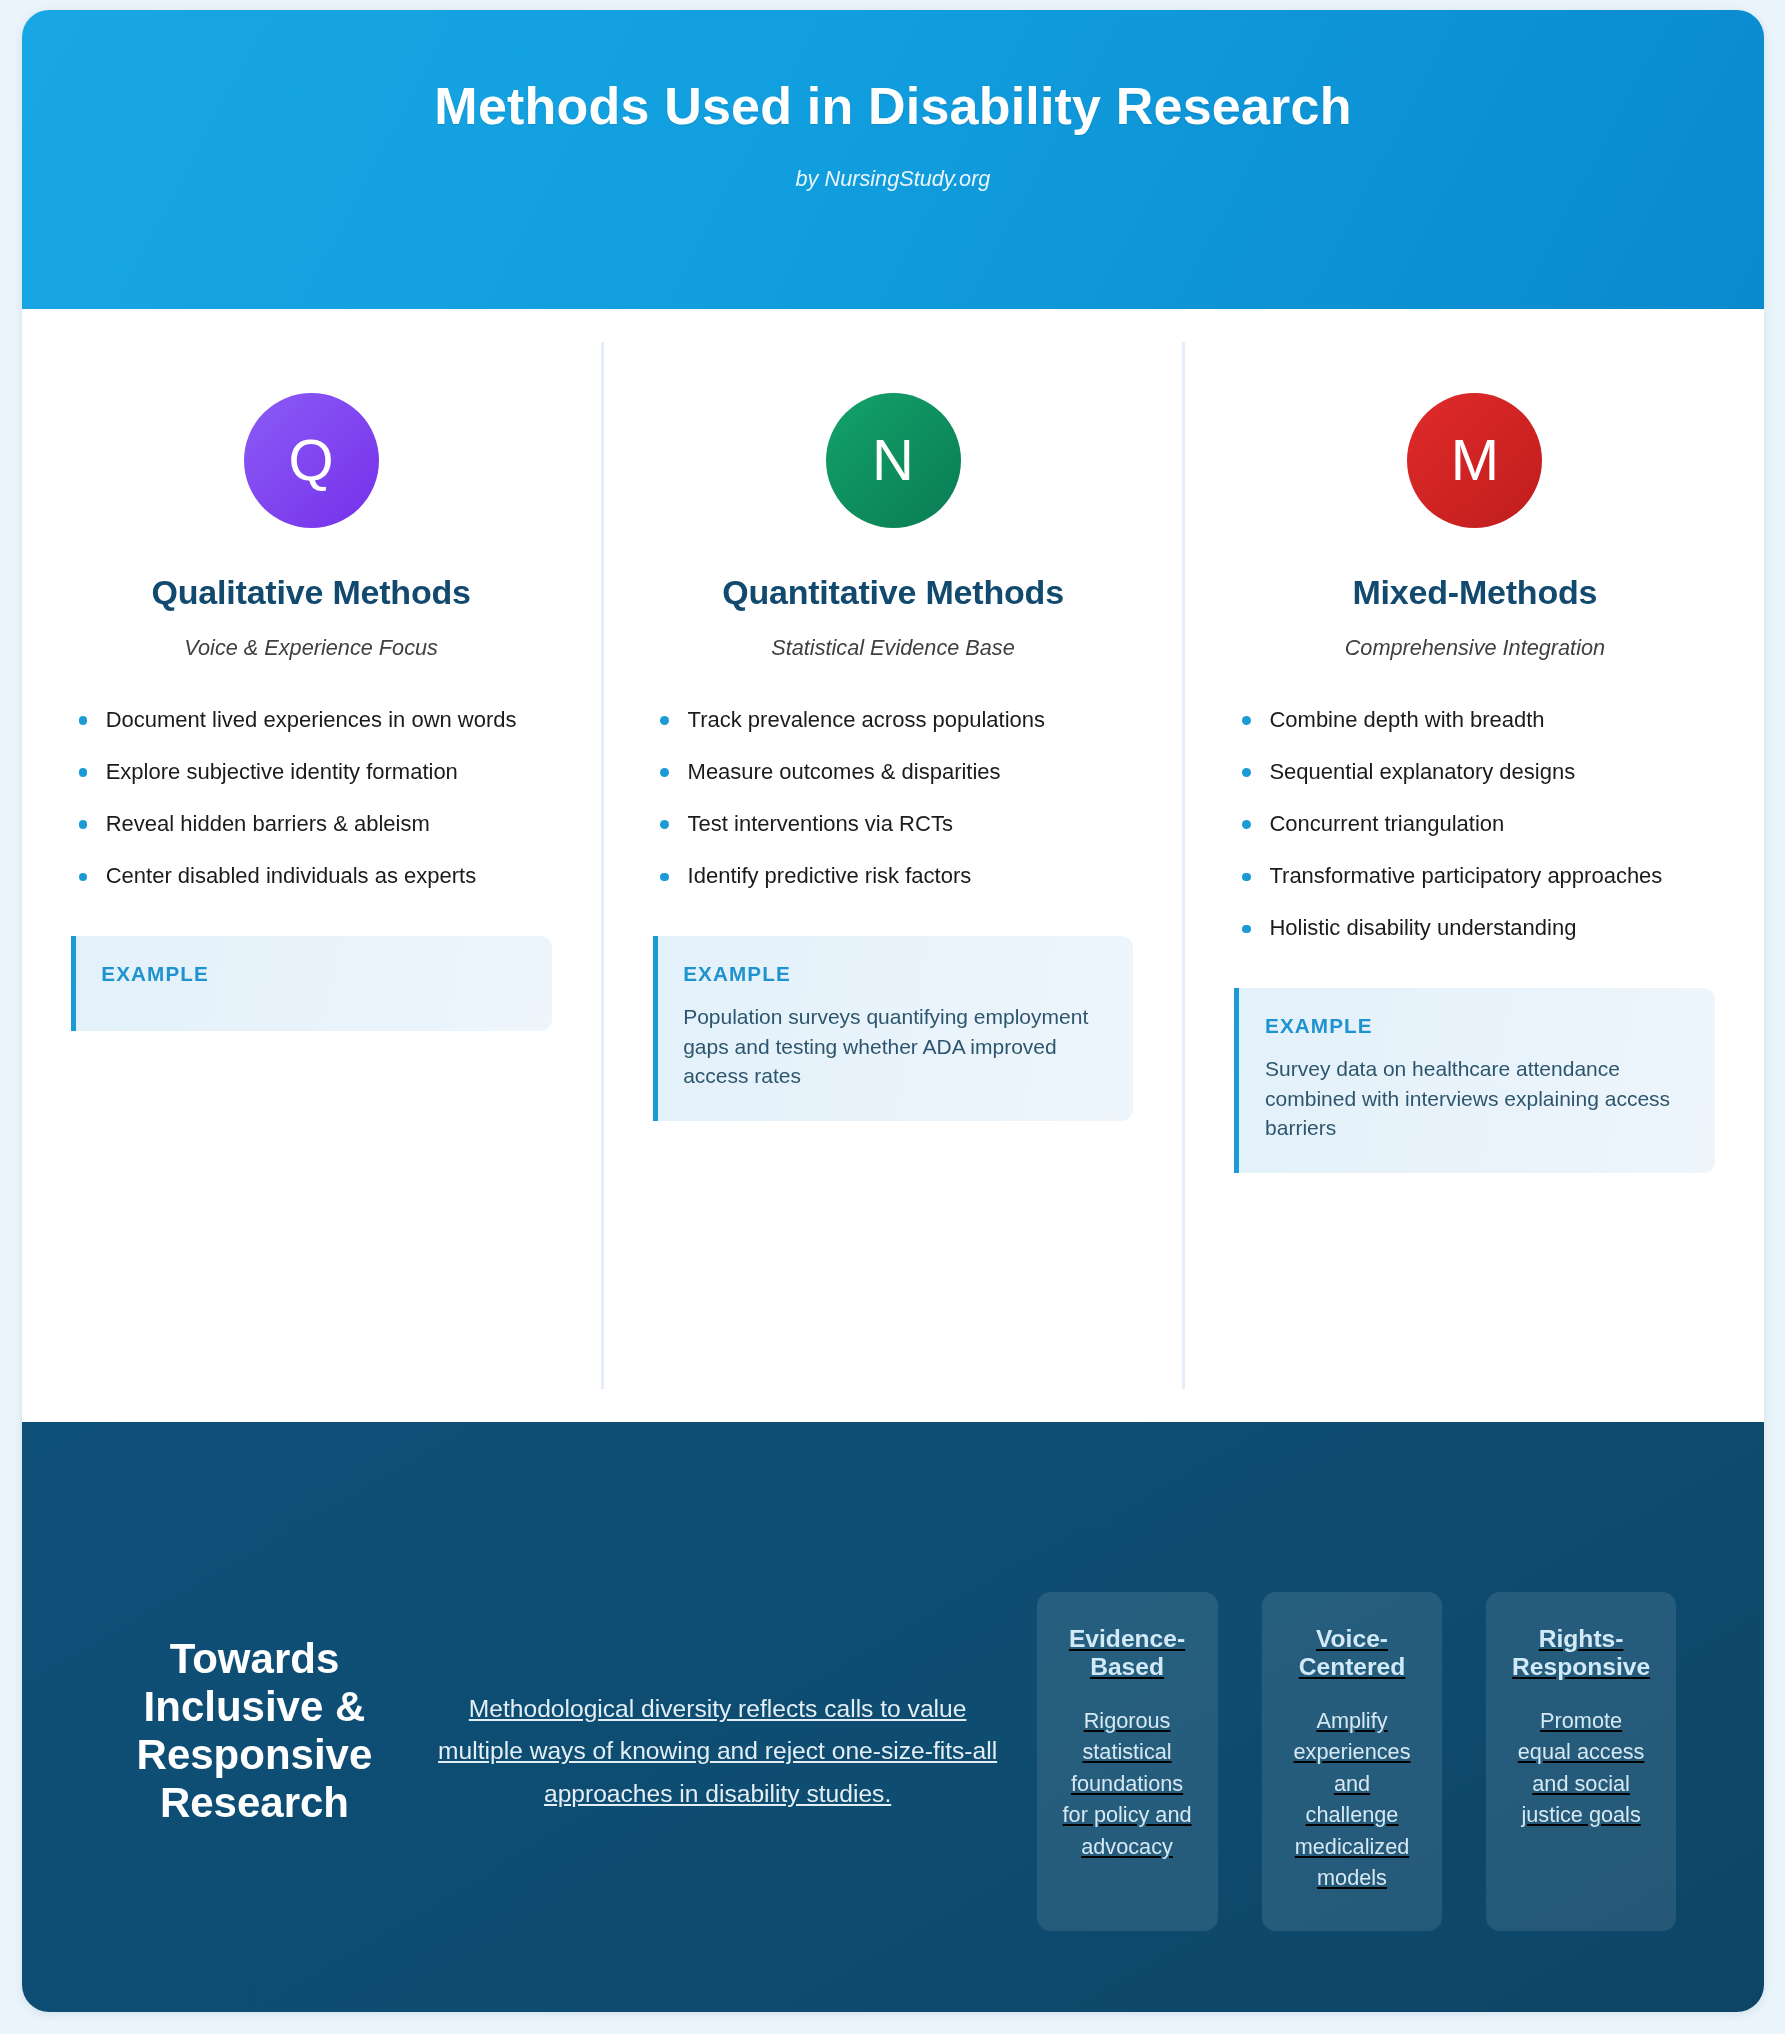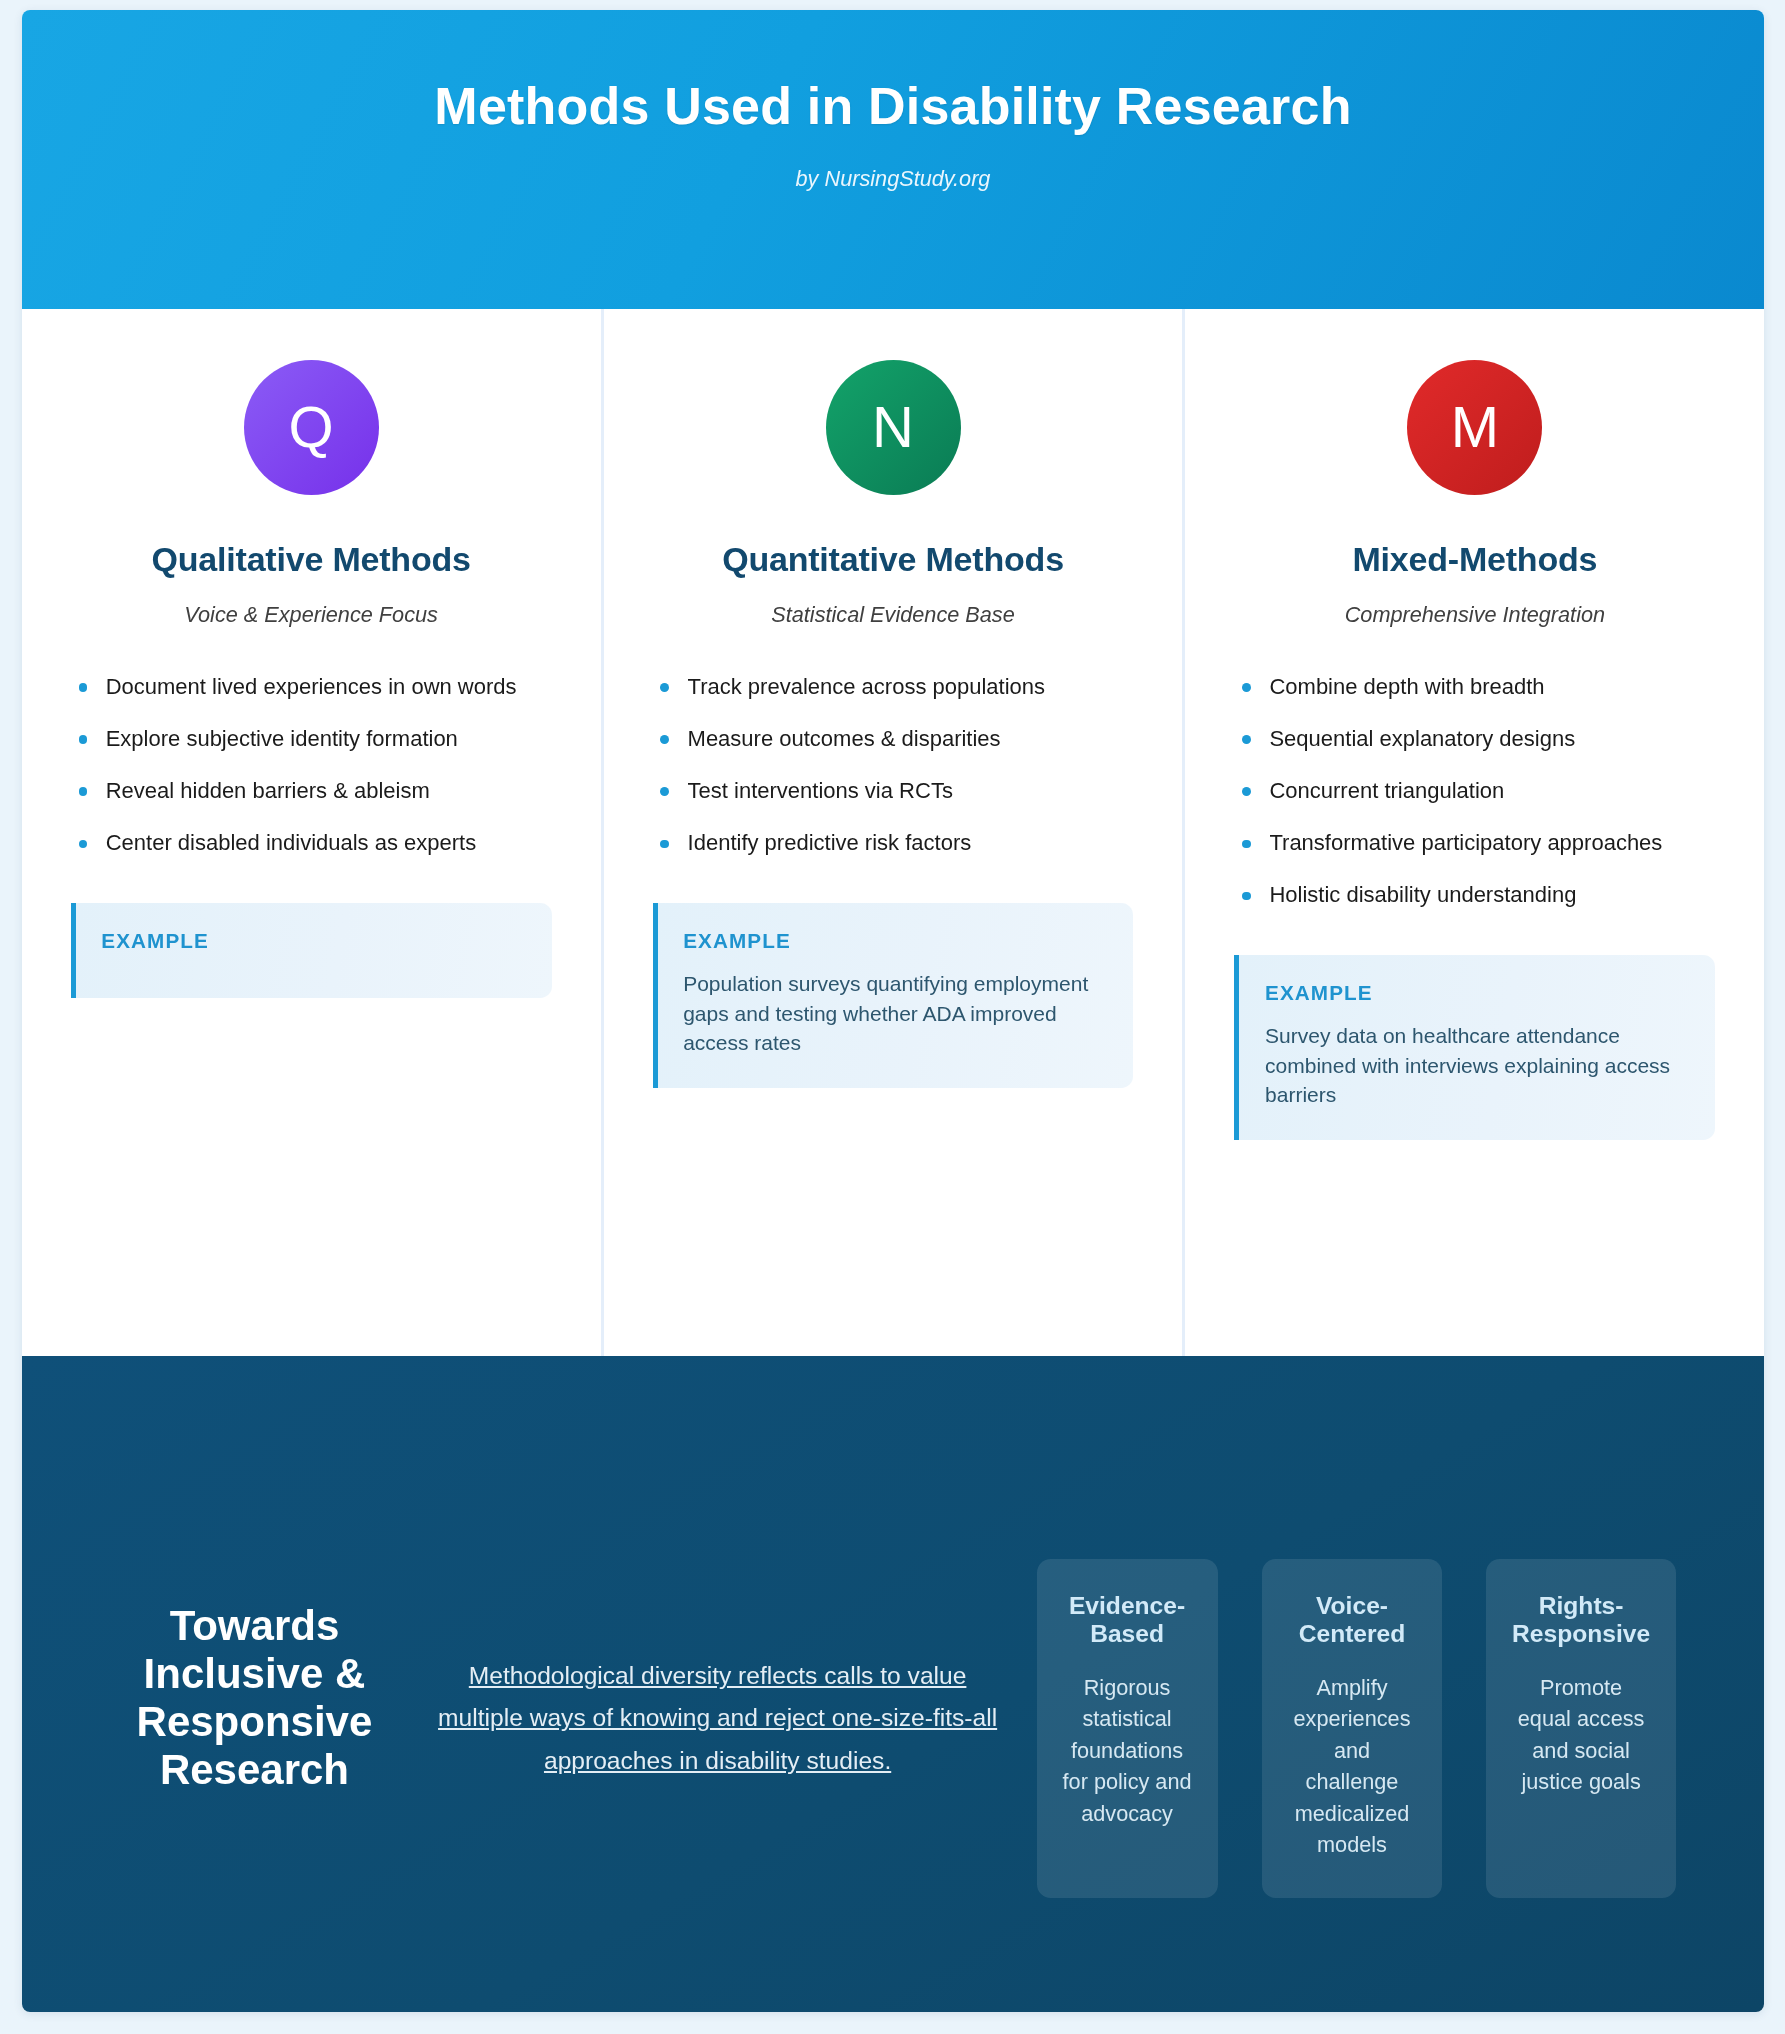--- a/index.html
+++ b/index.html
@@ -15,25 +15,26 @@
     width: 1786px;
     height: 2034px;
     padding: 9.9px 21.7px 21.7px 21.7px;
     background: #eaf4fb;
   }
 
   .sheet {
     width: 100%;
     height: 100%;
     background: #ffffff;
-    border-radius: 8px;
+    border-radius: 27px;
     overflow: hidden;
     box-shadow: 0 2px 9.9px rgba(20,60,100,0.10);
     display: flex;
     flex-direction: column;
+    gap: 33px;
   }
 
   
   .header {
     background: linear-gradient(118deg, #18a6e4 0%, #119fdf 42%, #0a89cf 100%);
     height: 299px;
     flex: 0 0 299px;
     display: flex;
     flex-direction: column;
     align-items: center;
@@ -180,20 +181,21 @@
     width: 100%;
     margin-top: 61px;
     padding: 0 29.6px;
   }
   .pillar {
     flex: 1 1 0;
     background: rgba(255,255,255,0.10);
     border-radius: 13.8px;
     padding: 33px 25.6px 37px 25.6px;
     text-align: center;
+    text-decoration: underline;
   }
   .pillar-title {
     color: #d2eaf8;
     font-size: 24.6px;
     font-weight: bold;
     margin-bottom: 23.6px;
   }
   .pillar-text {
     color: #d6e8f2;
     font-size: 21.7px;

